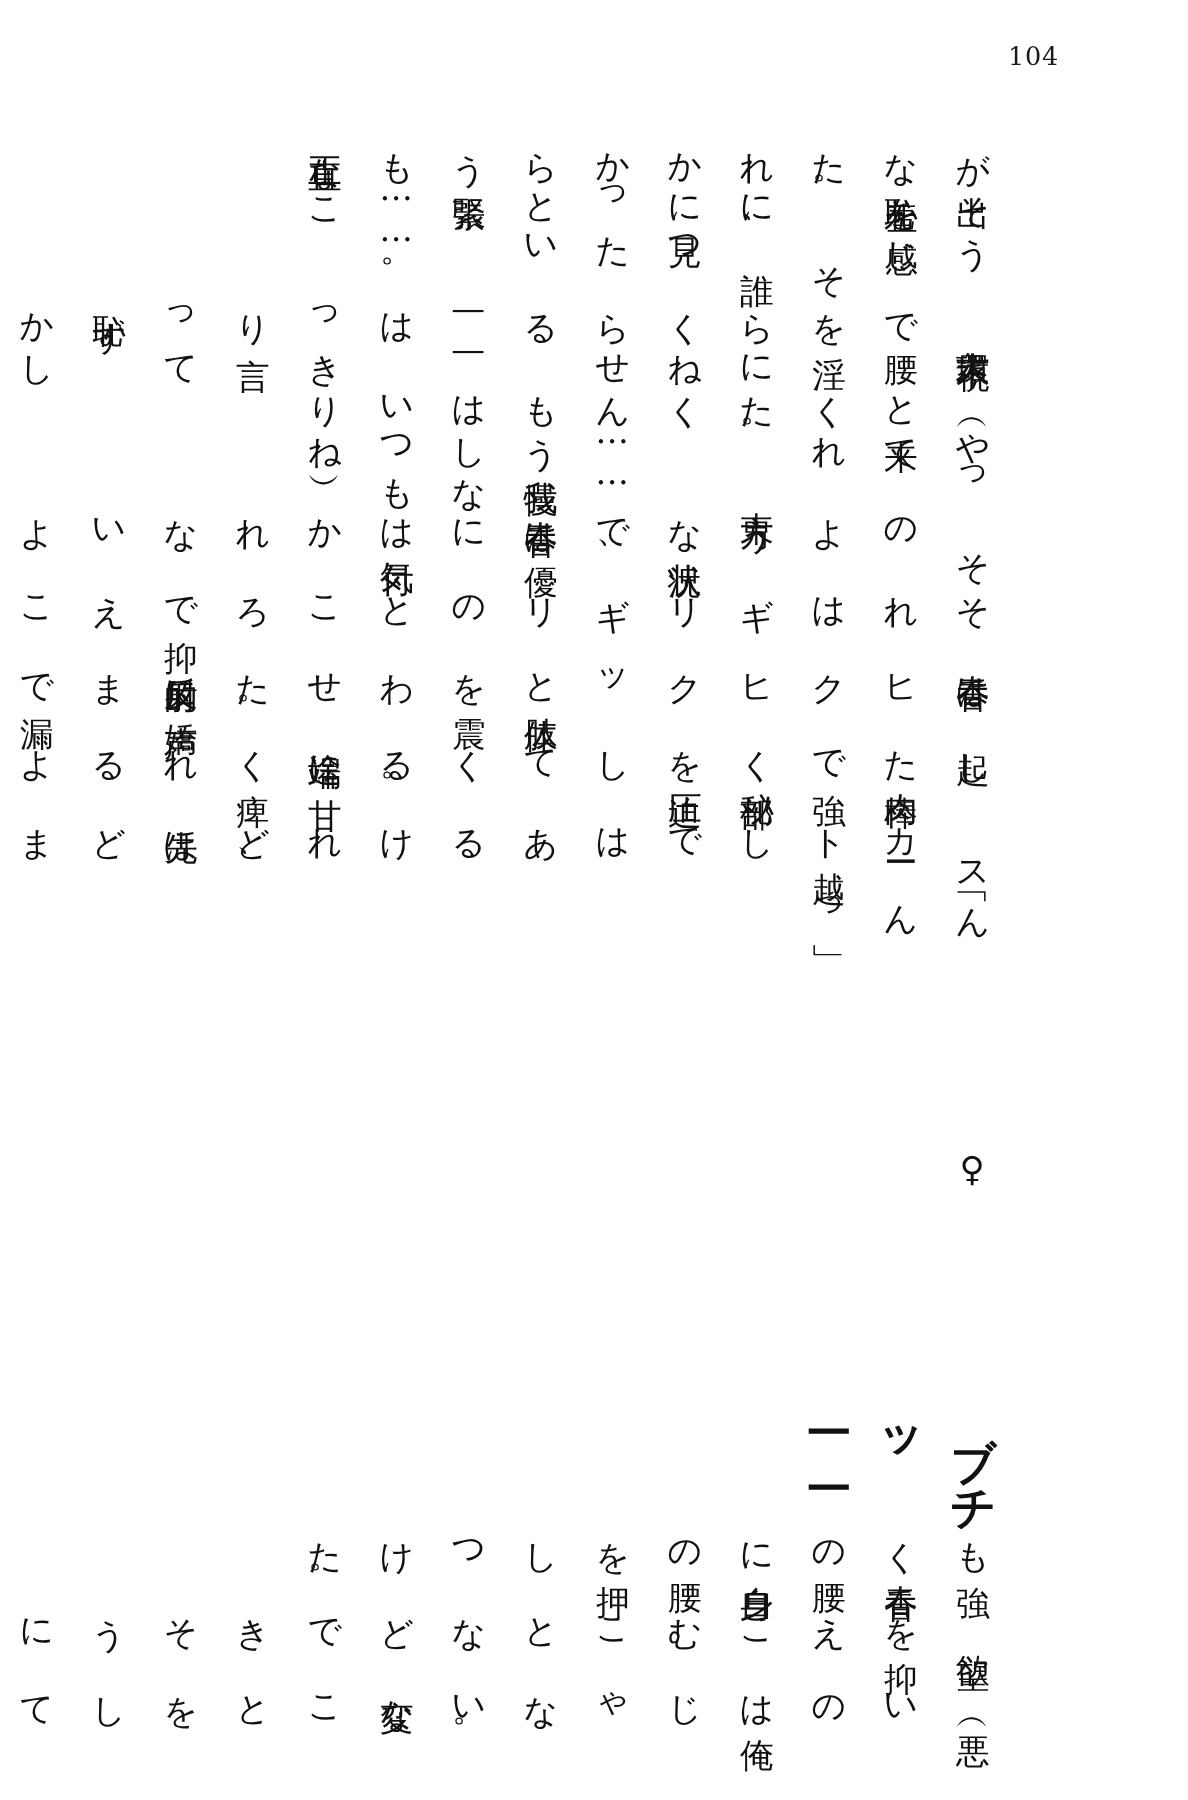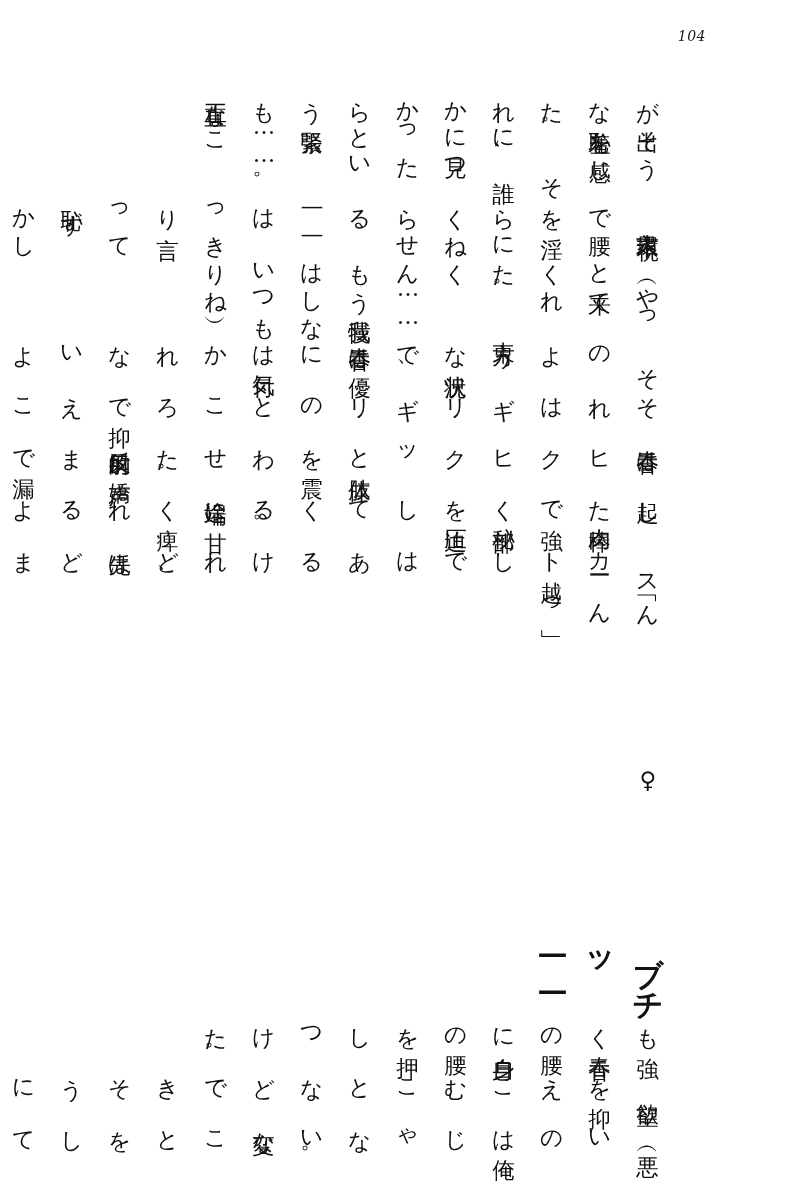--- a/index.html
+++ b/index.html
@@ -23,22 +23,21 @@
     height: 1200px;
     background: #ffffff;
   }
 
   
   .page-number {
     position: absolute;
     top: 28px;
     right: 86px;
     font-family: "DejaVu Serif", "Liberation Serif", serif;
-    font-style: italic;
-    font-size: 14px;
+    font-size: 17px;
     letter-spacing: 0.5px;
     color: #1a1a1a;
   }
 
   
   .text-body {
     position: absolute;
     top: 86px;
     left: 40px;
     right: 120px;

